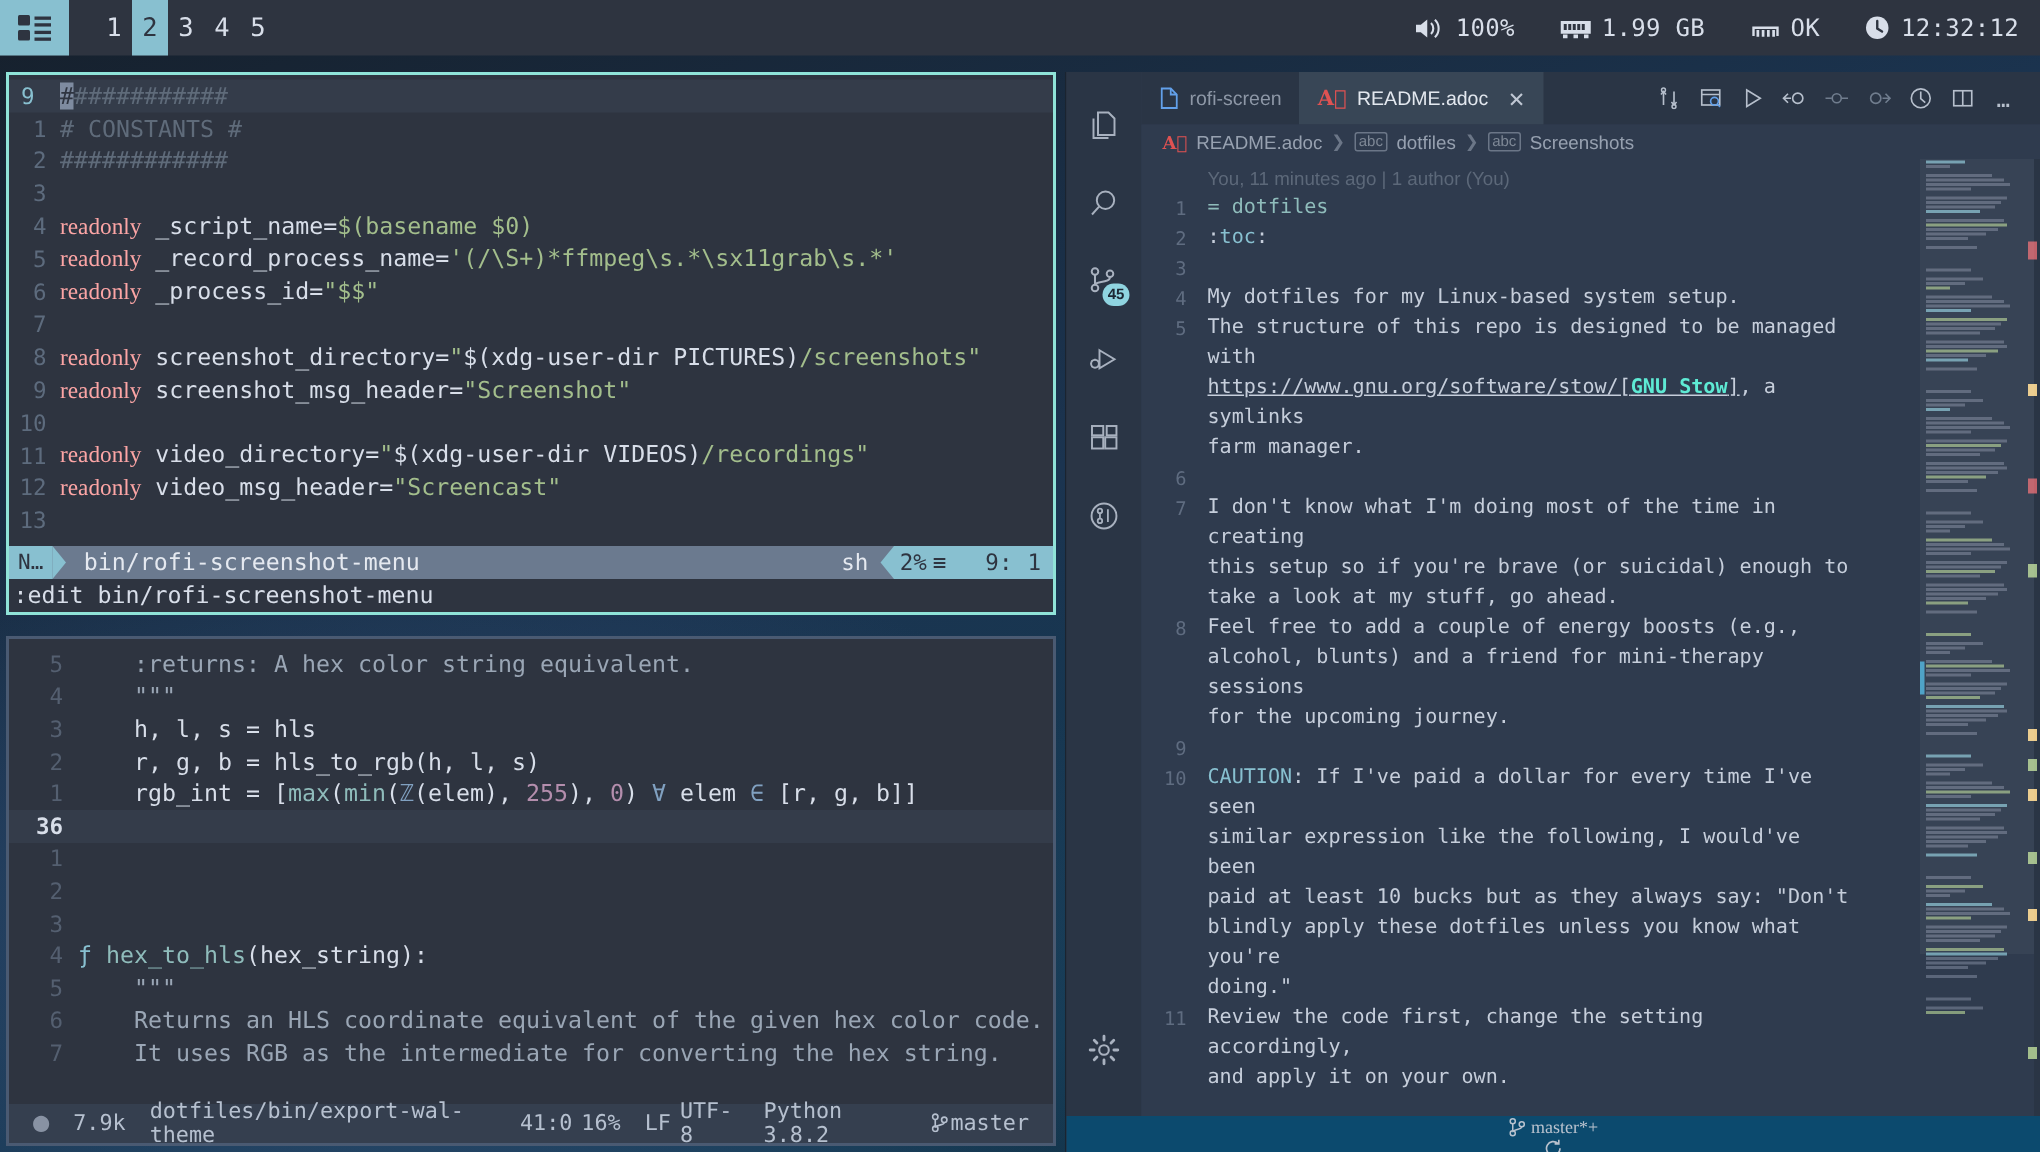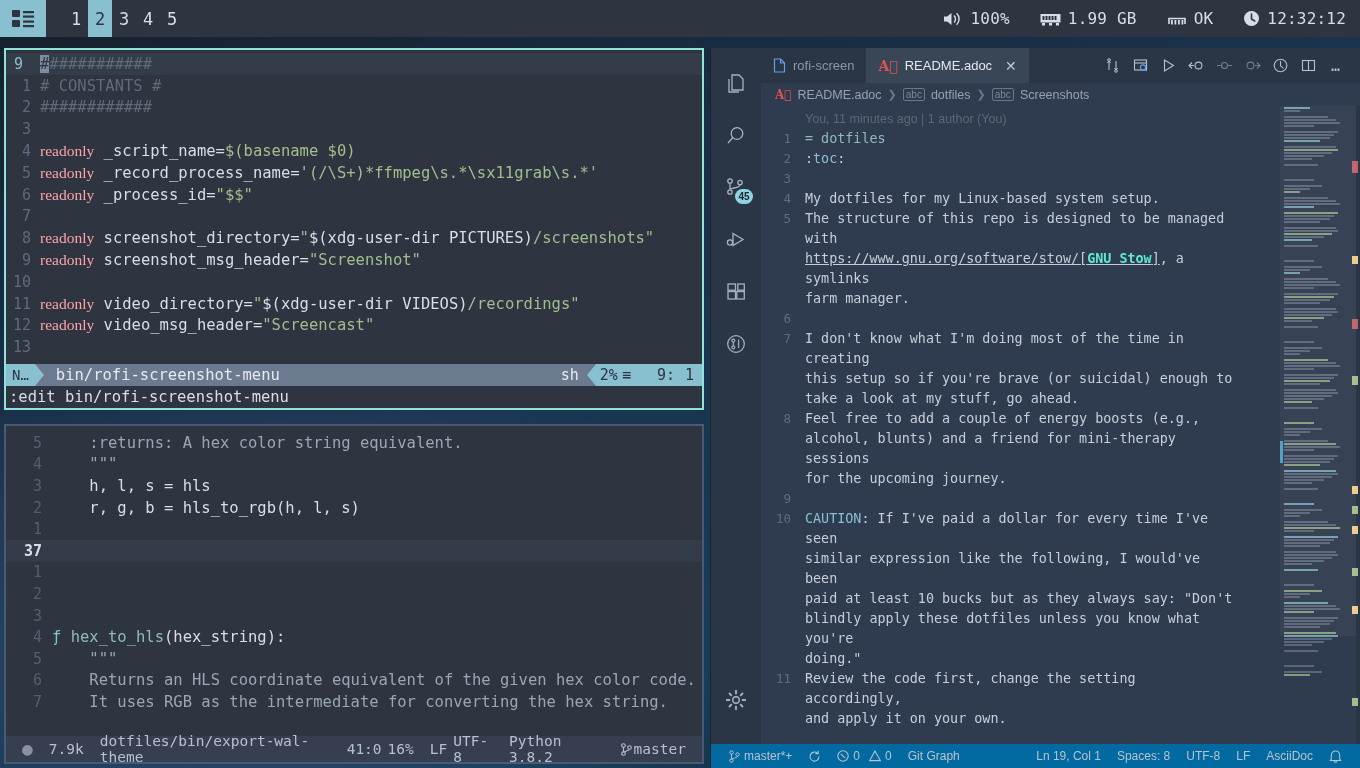--- a/index.html
+++ b/index.html
@@ -151,23 +151,23 @@
   .e-link { color: #c6cedb; text-decoration: underline; }
   .e-linktext { color: #5eead4; font-weight: bold; }
   .e-caution { color: #88c0d0; }
   #vsc-minimap {
     width: 80px; flex: none; background: #2f3b4e; position: relative; overflow: hidden;
     border-left: 0px;
   }
   .mm-line { height: 2px; background: #5b6678; margin: 1px 0 0 4px; opacity: .75; }
   .mm-ov { position: absolute; right: 2px; width: 6px; height: 7px; }
   #vsc-statusbar {
-    height: 24px; background: #0369a1; display: flex; align-items: center;
-    font-family: Liberation Sans, sans-serif; font-size: 12px; color: #b9c2ce;
-    padding: 0 10px; gap: 0;
+    height: 24px; background: #0c4a6e; display: flex; align-items: center;
+    font-family: Liberation Serif, serif; font-size: 12px; color: #b9c2ce;
+    padding: 0 10px; gap: 0; flex-direction: column;
   }
   .sb-item { display: flex; align-items: center; gap: 4px; padding: 0 8px; }
   .sb-right { margin-left: auto; display: flex; align-items: center; }
   svg { display: block; }
 </style>
 </head>
 <body>
 
 <div id="root">
 
@@ -313,24 +313,24 @@
       <div class="py-line">
         <span class="py-num">4</span><span class="py-code p-txt">    """</span>
       </div>
       <div class="py-line">
         <span class="py-num">3</span><span class="py-code p-bright">    h, l, s = hls</span>
       </div>
       <div class="py-line">
         <span class="py-num">2</span><span class="py-code p-bright">    r, g, b = hls_to_rgb(h, l, s)</span>
       </div>
       <div class="py-line">
-        <span class="py-num">1</span>
+        <span class="py-num">1</span><span class="py-code p-bright">    rgb_int = [<span class="p-fn">max</span>(<span class="p-fn">min</span>(<span class="p-op">ℤ</span>(elem), <span class="p-num">255</span>), <span class="p-num">0</span>) <span class="p-op">∀</span> elem <span class="p-op">∈</span> [r, g, b]]</span>
       </div>
       <div class="py-line cur-row" style="background:#343c4a;">
-        <span class="py-num cur">37</span><span class="py-code"></span>
+        <span class="py-num cur">36</span><span class="py-code"></span>
       </div>
       <div class="py-line">
         <span class="py-num">1</span>
       </div>
       <div class="py-line">
         <span class="py-num">2</span><span class="py-code"></span>
       </div>
       <div class="py-line">
         <span class="py-num">3</span><span class="py-code"></span>
       </div>

